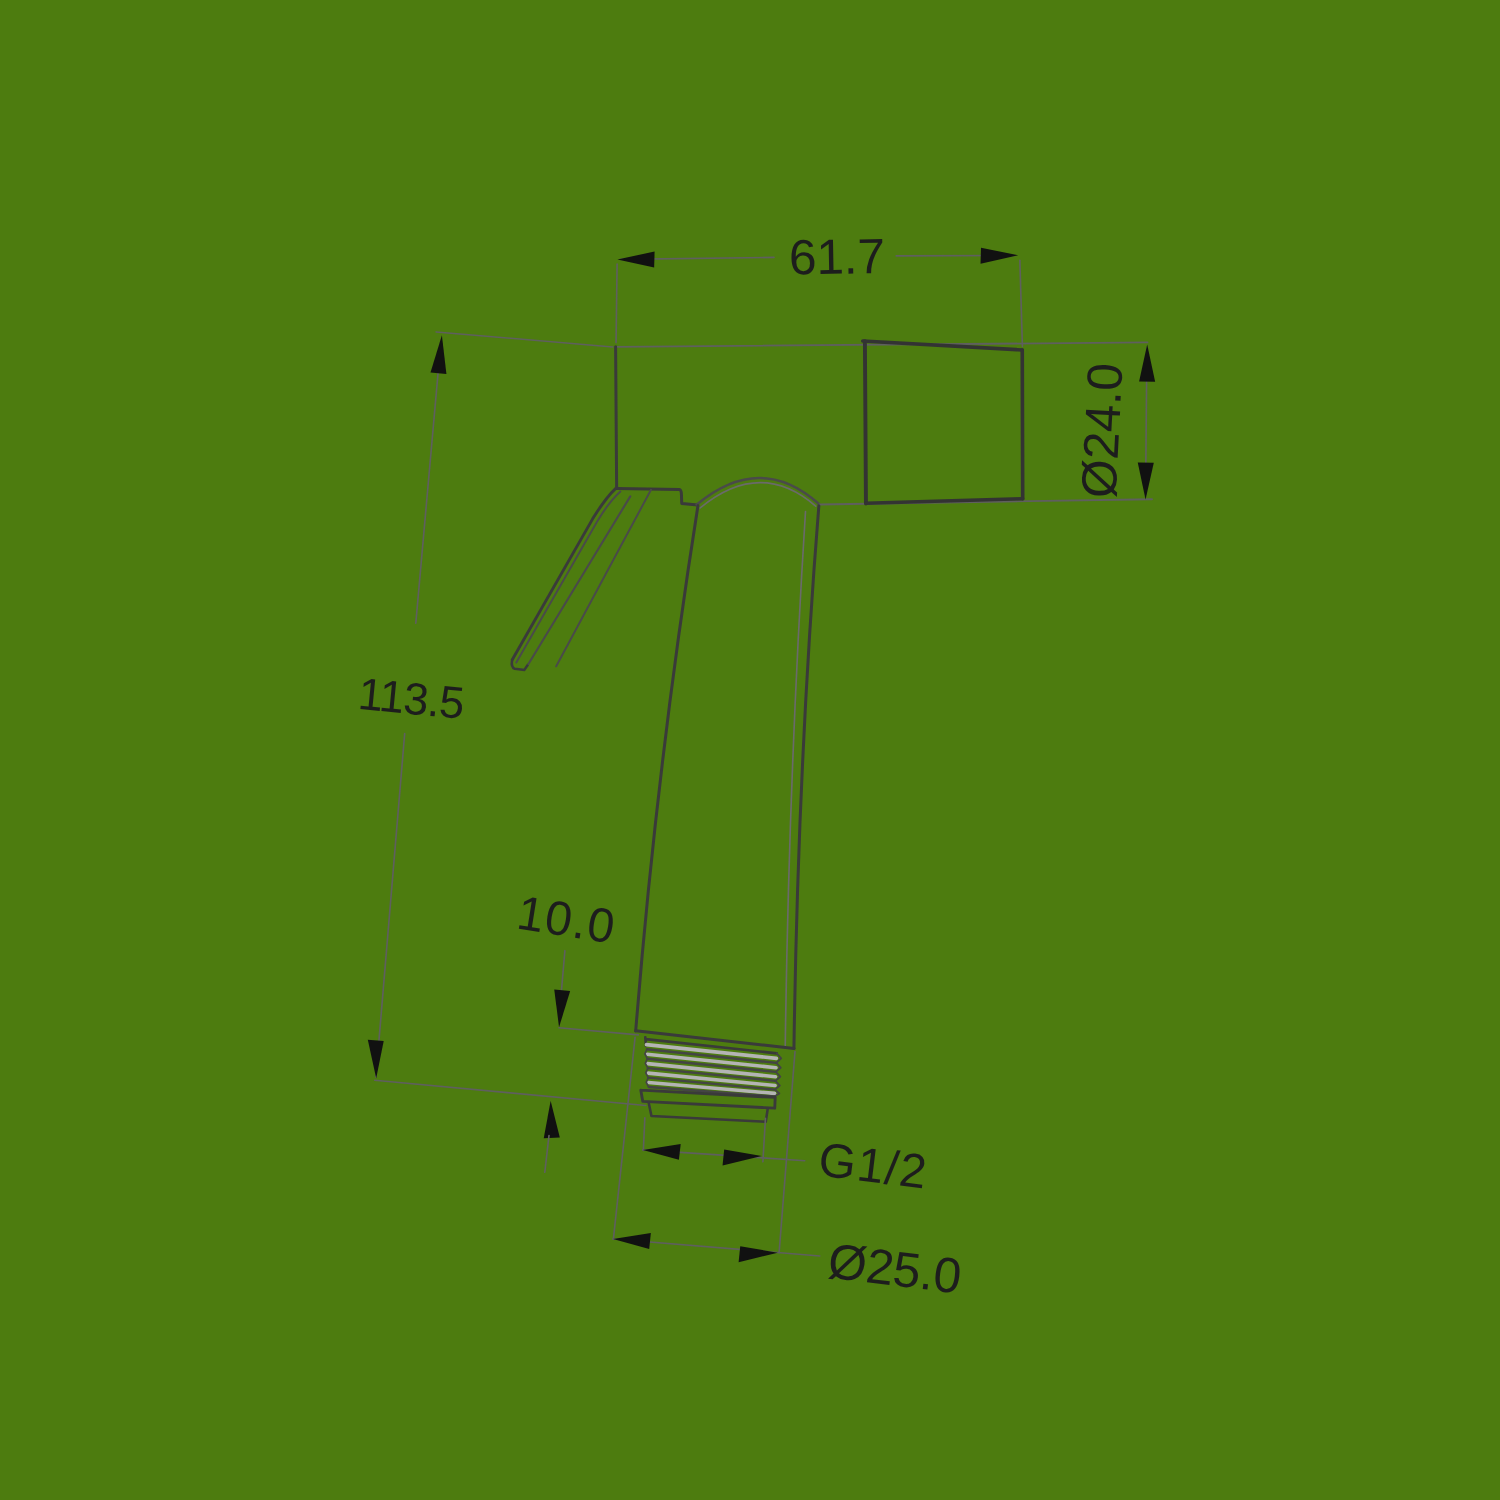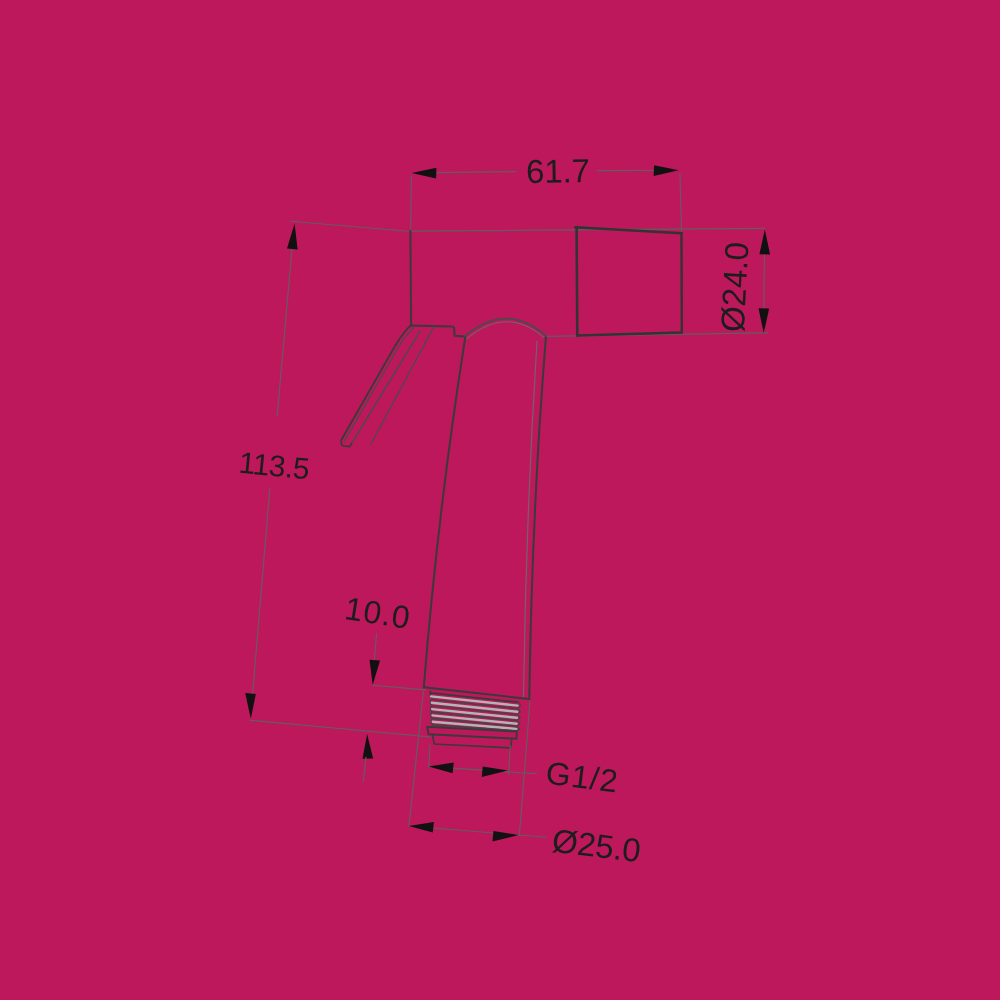--- a/index.html
+++ b/index.html
@@ -1,16 +1,16 @@
 <!DOCTYPE html>
 <html><head>
 <meta charset="utf-8">
 <style>
   html,body{margin:0;padding:0;background:#ffffff;}
-  .wrap{width:1000px;height:1000px;position:relative;background:#be185d;overflow:hidden;text-align:center;}
+  .wrap{width:1000px;height:1000px;position:relative;background:#4d7c0f;overflow:hidden;text-align:center;}
   text{font-family:"Liberation Sans", sans-serif;fill:#1d1d1d;}
 </style>
 </head>
 <body>
 <div class="wrap">
 <svg width="1000" height="1000" viewBox="0 0 1000 1000" xmlns="http://www.w3.org/2000/svg" style="filter:blur(0.45px)">
   <g fill="none" stroke-linecap="round" stroke-linejoin="round">
 
     <path d="M410.5,231.2 L765,228.3" stroke="#5f5f5f" stroke-width="1.2"></path>
 

